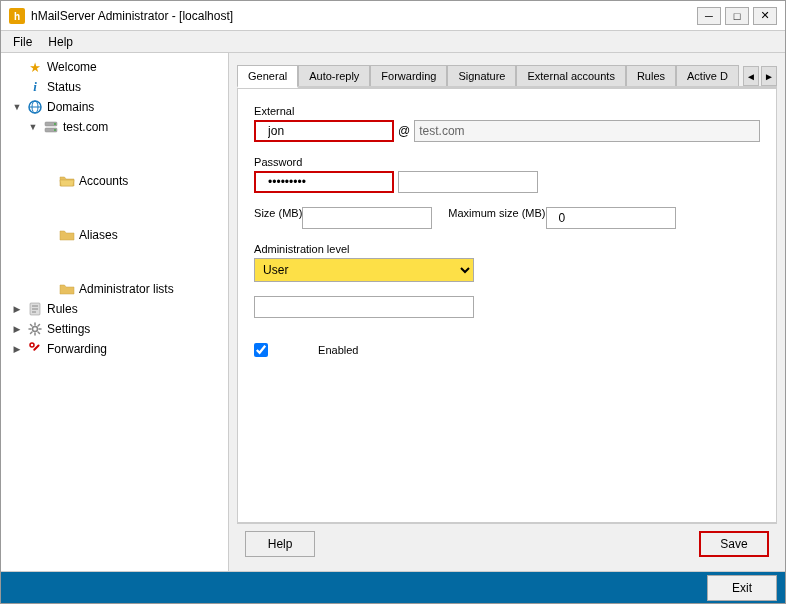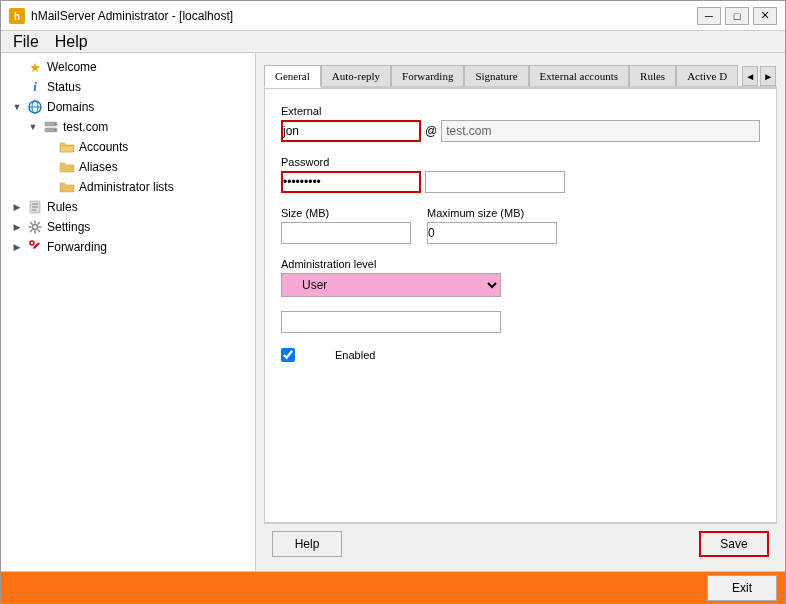--- a/index.html
+++ b/index.html
@@ -68,21 +68,21 @@
       height: 22px;
       background: #f0f0f0;
       border-bottom: 1px solid #ccc;
       display: flex;
       align-items: center;
       padding: 0 4px;
     }
     .menu-item {
       padding: 2px 8px;
       cursor: pointer;
-      font-size: 16px;
+      font-size: 12px;
     }
     .content-area {
       display: flex;
       flex: 1;
       overflow: hidden;
     }
     .sidebar {
       width: 255px;
       background: #fff;
       border-right: 1px solid #ccc;
@@ -92,21 +92,21 @@
     .tree-item {
       display: flex;
       align-items: center;
       padding: 2px 4px;
       cursor: pointer;
       user-select: none;
       white-space: nowrap;
     }
     .tree-indent-1 { padding-left: 8px; }
     .tree-indent-2 { padding-left: 24px; }
-    .tree-indent-3 { padding-left: 40px; }
+    .tree-indent-3 { padding-left: 40px; margin-top: 34px; }
     .expand-icon {
       width: 16px;
       height: 16px;
       display: inline-flex;
       align-items: center;
       justify-content: center;
       font-size: 9px;
       color: #555;
       margin-right: 2px;
       flex-shrink: 0;
@@ -129,21 +129,20 @@
       flex-direction: column;
       padding: 8px;
     }
     .tab-bar {
       display: flex;
       background: #f0f0f0;
       border-bottom: 2px solid #ccc;
       align-items: flex-end;
       gap: 2px;
       padding-top: 4px;
-      font-family: Liberation Serif, serif;
     }
     .tab {
       padding: 4px 10px;
       background: #e0e0e0;
       border: 1px solid #bbb;
       border-bottom: none;
       cursor: pointer;
       font-size: 11px;
       color: #000;
       white-space: nowrap;
@@ -193,21 +192,21 @@
       gap: 4px;
     }
     .input-highlighted {
       border: 2px solid #cc0000 !important;
     }
     input[type="text"], input[type="password"] {
       height: 22px;
       border: 1px solid #aaa;
       background: #fff;
       font-size: 12px;
-      padding: 2px 0;
+      padding: 2px 12px;
       outline: none;
     }
     .at-sign {
       font-size: 12px;
       color: #000;
     }
     .domain-part {
       flex: 1;
       height: 22px;
       border: 1px solid #aaa;
@@ -215,27 +214,27 @@
       padding: 2px 4px;
       font-size: 12px;
       color: #666;
       display: flex;
       align-items: center;
     }
     .size-row {
       display: flex;
       gap: 16px;
     }
-    .size-group { display: flex; flex-direction: column; }
+    .size-group { display: flex; flex-direction: row; }
     select {
       height: 24px;
       border: 1px solid #aaa;
-      background: #f9a8d4;
-      font-size: 12px;
-      padding: 2px 16px;
+      background: #fde047;
+      font-size: 12px;
+      padding: 2px 4px;
       width: 220px;
     }
     .checkbox-row {
       display: flex;
       align-items: center;
       gap: 6px;
       margin-top: 8px;
     }
     input[type="checkbox"] { width: 14px; height: 14px; }
     .bottom-bar {
@@ -254,21 +253,21 @@
       border: 1px solid #aaa;
       font-size: 12px;
       cursor: pointer;
       padding: 0 12px;
     }
     .btn-highlighted {
       border: 2px solid #cc0000 !important;
     }
     .very-bottom {
       height: 32px;
-      background: #f97316;
+      background: #0369a1;
       border-top: 1px solid #ccc;
       display: flex;
       align-items: center;
       justify-content: flex-end;
       padding-right: 8px;
     }
     .tab-container {
       display: flex;
       align-items: center;
     }
@@ -472,21 +471,21 @@
             <option>Administrator</option>
           </select>
         </div>
 
         <div class="form-section">
           <input type="text" style="width: 220px;" value="">
         </div>
 
         <div class="checkbox-row">
           <input type="checkbox" checked="" style="">
-          <label class="form-label" style="margin:2px;padding-left:32px;">Enabled</label>
+          <label class="form-label" style="margin:12px;padding-left:32px;">Enabled</label>
         </div>
 
       </div>
 
       <div class="bottom-bar">
         <button class="btn">Help</button>
         <button class="btn btn-highlighted">Save</button>
       </div>
 
     </div>

